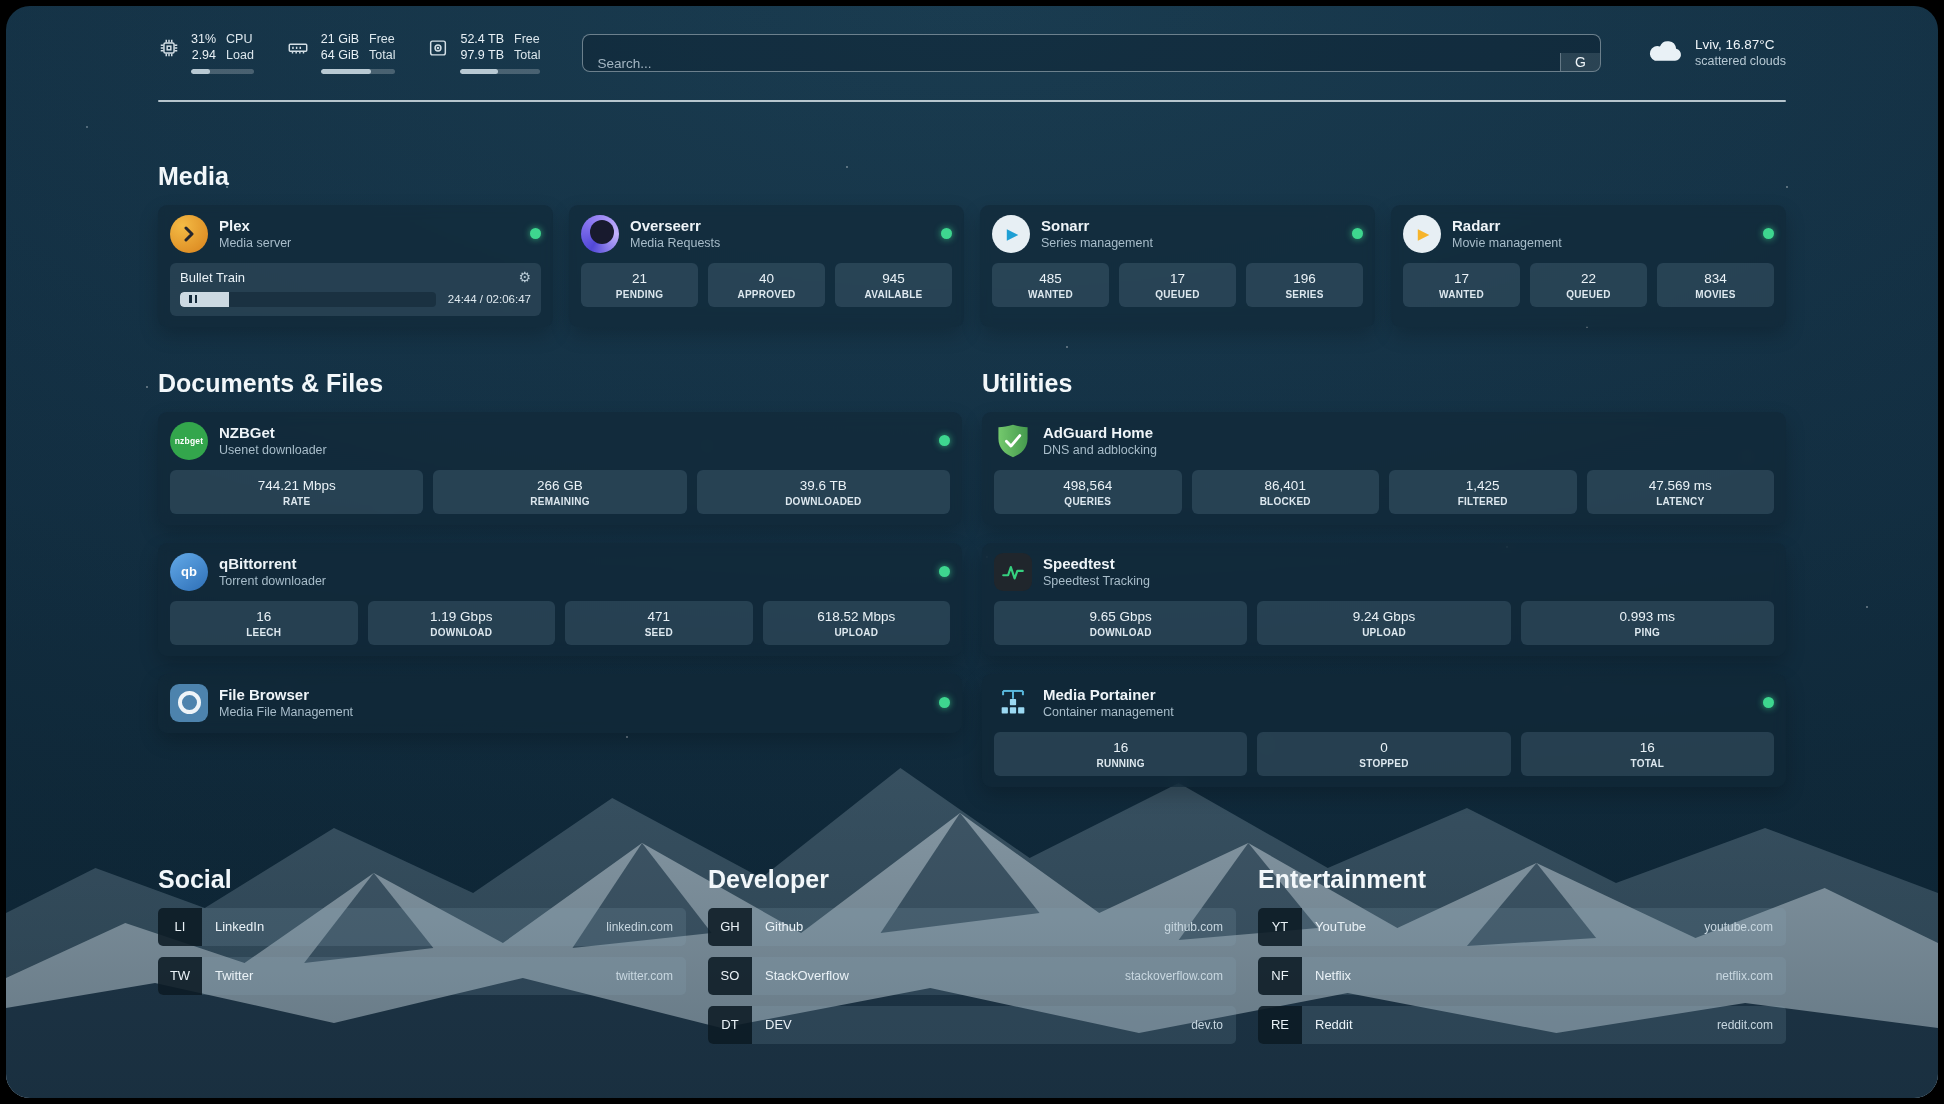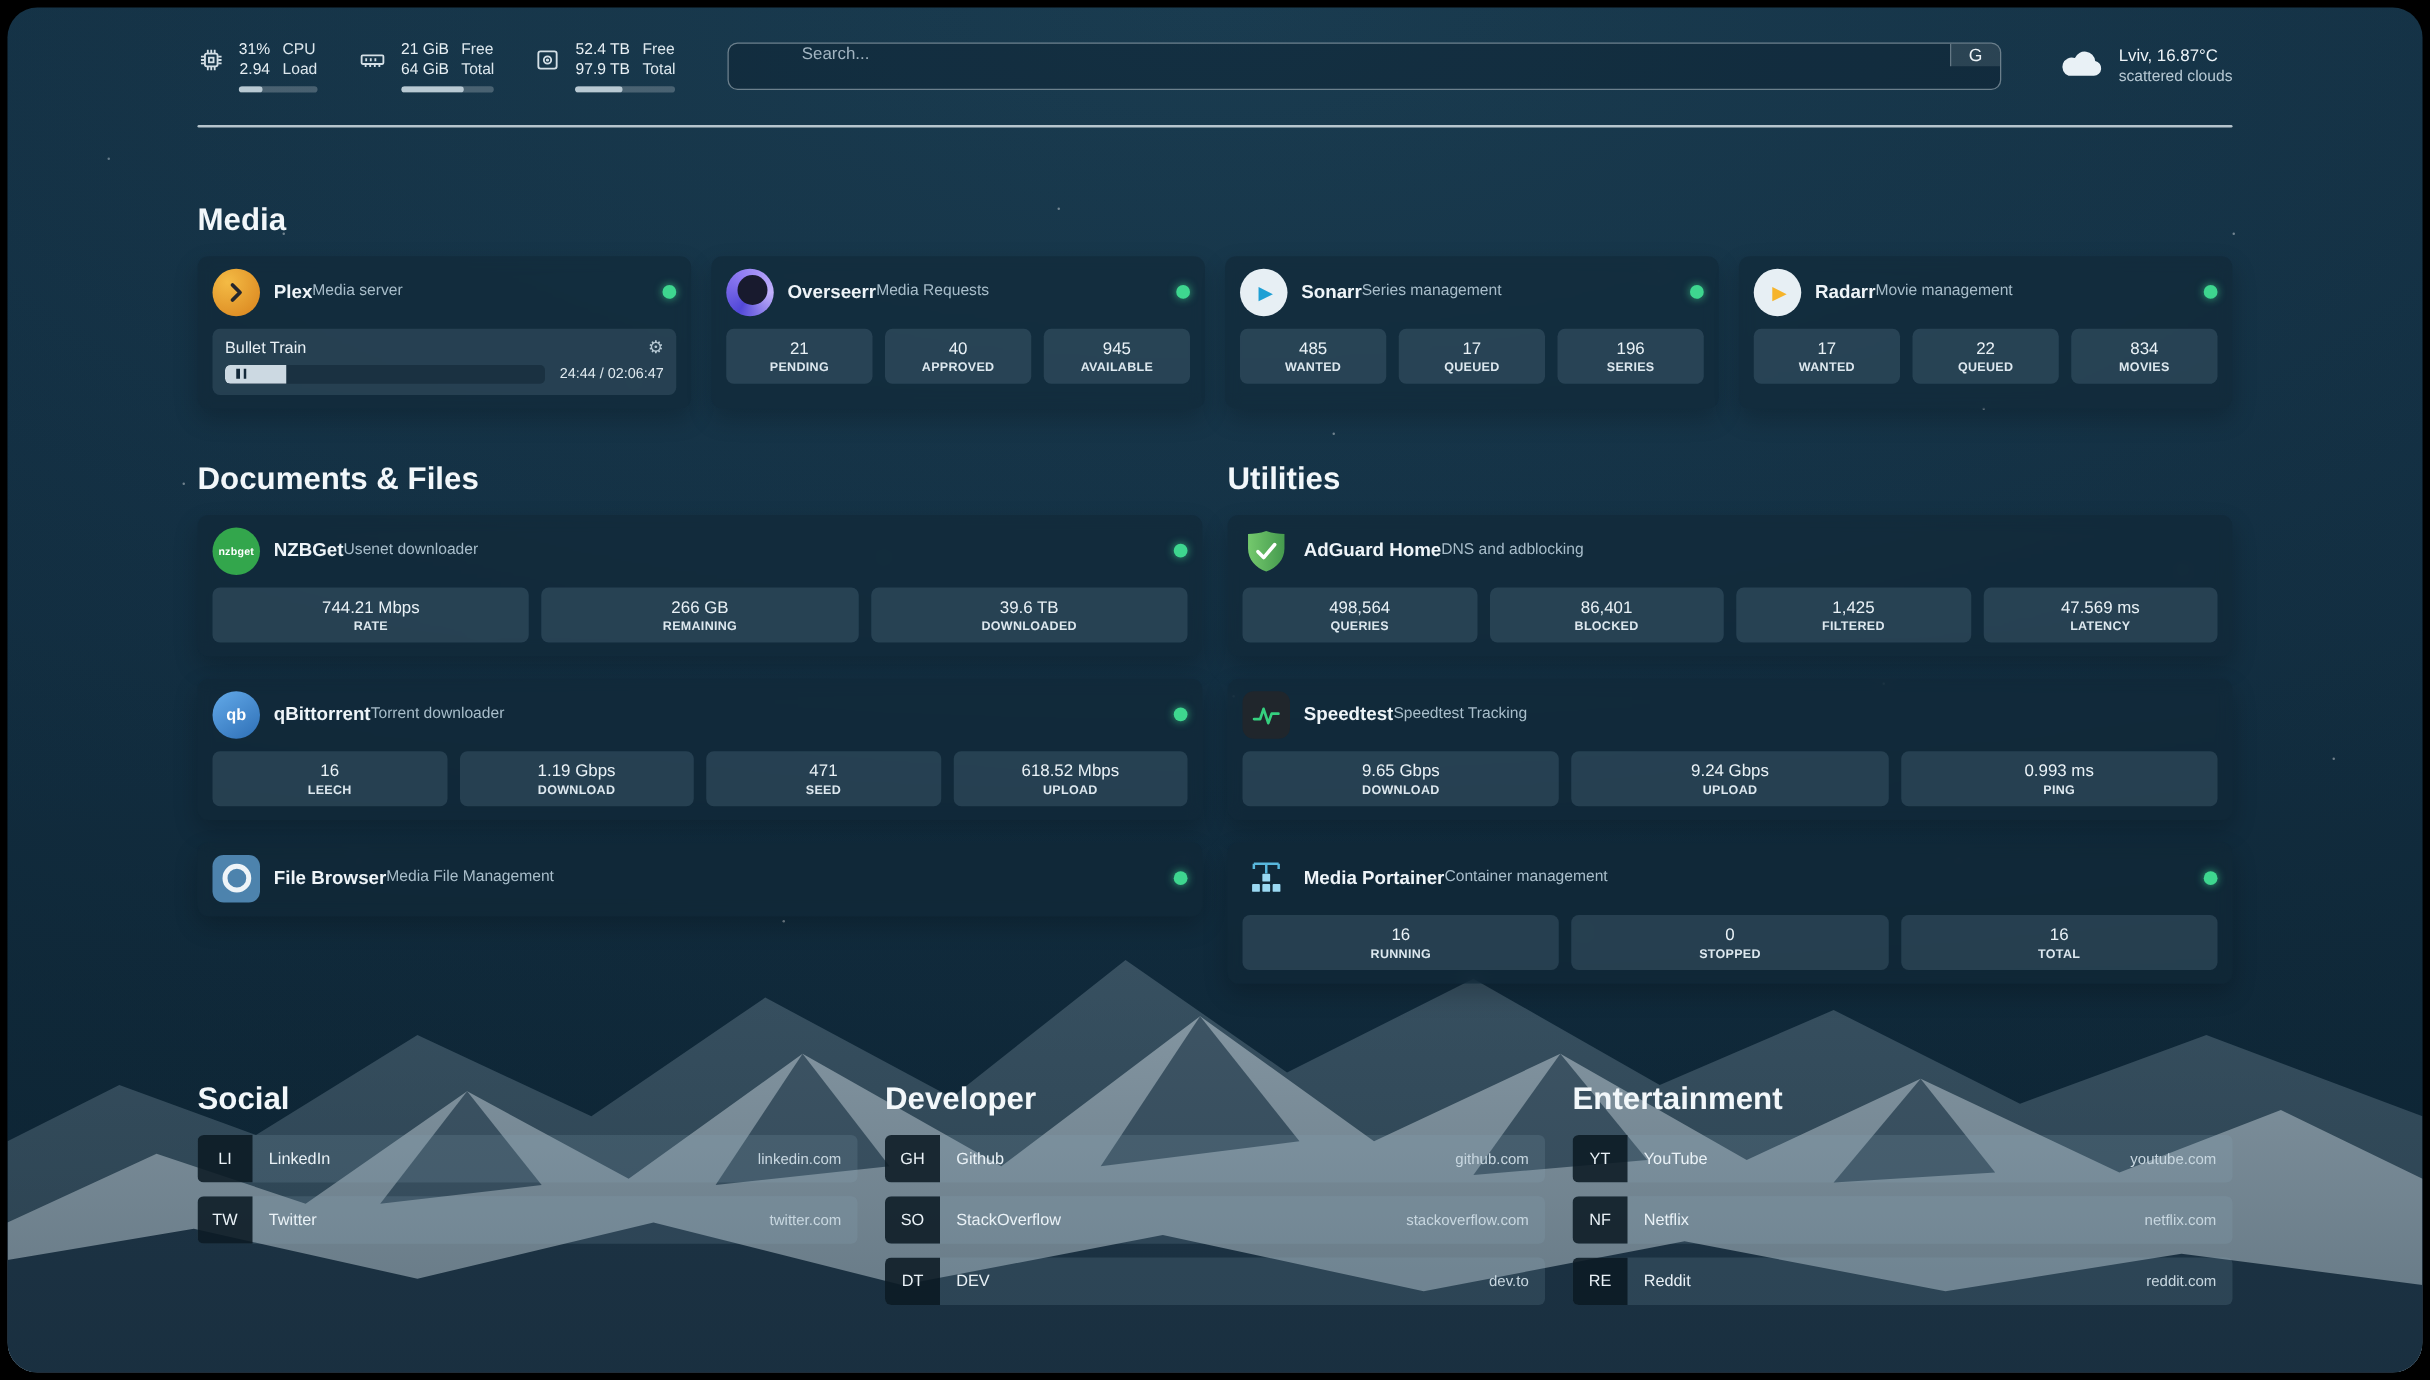--- a/index.html
+++ b/index.html
@@ -26,22 +26,22 @@
   .topbar{display:flex;align-items:center;}
   .sys-widgets{display:flex;gap:32px;align-items:center;flex:0 0 auto;}
   .sys-widget{display:flex;gap:11px;align-items:flex-start;}
   .sys-icon{margin-top:5px;opacity:.95;flex:0 0 auto;}
   .sys-rows{display:grid;grid-template-columns:auto auto;column-gap:10px;row-gap:1px;font-size:12.5px;line-height:1.22;}
   .sys-value{color:#e8f0f5;text-align:right;}
   .sys-label{color:#dbe6ec;}
   .sys-bar{margin-top:5px;height:5px;border-radius:3px;background:rgba(255,255,255,0.22);overflow:hidden;}
   .sys-bar-fill{height:100%;background:#b8c9d3;border-radius:3px;width:0;}
 
-  .search{flex:1;margin:0 46px 0 42px;display:flex;align-items:flex-start;height:36px;
-    border:1px solid rgba(233,243,248,0.42);border-radius:8px;background:rgba(9,27,39,0.35);overflow:hidden;padding-left:44px;}
+  .search{flex:1;margin:0 46px 0 42px;display:flex;align-items:flex-end;height:36px;
+    border:1px solid rgba(233,243,248,0.42);border-radius:8px;background:rgba(9,27,39,0.35);overflow:hidden;}
   .search input{flex:1;background:transparent;border:0;outline:none;color:#e8f0f5;padding:0 14px;font-size:13.5px;font-family:inherit;}
   .search input::placeholder{color:rgba(188,205,216,0.85);}
   .search-btn{width:40px;border:0;border-left:1px solid rgba(233,243,248,0.30);background:rgba(233,243,248,0.12);
     color:#eef4f8;font-size:14px;display:flex;align-items:center;justify-content:center;cursor:pointer;font-family:inherit;}
 
   .weather{display:flex;align-items:center;gap:12px;flex:0 0 auto;}
   .weather-texts{display:flex;flex-direction:column;line-height:1.3;}
   .weather-loc{font-size:13.5px;color:#eef4f8;}
   .weather-cond{font-size:12.5px;color:#b6c8d3;}
 
@@ -50,21 +50,21 @@
   
   .group-title{font-size:25px;font-weight:700;color:#f2f7fa;margin:4px 0 14px 0;}
   .group-media{margin-top:60px;}
   .cards-row{display:grid;grid-template-columns:repeat(4,1fr);gap:16px;}
   .two-col{display:grid;grid-template-columns:1fr 1fr;gap:20px;margin-top:38px;align-items:start;}
   .col .card{margin-bottom:18px;}
 
   .card{background:rgba(16,38,52,0.55);border-radius:9px;padding:10px 12px 11px;
     box-shadow:0 8px 20px rgba(0,0,0,0.20);backdrop-filter:blur(6px);}
   .card-head{display:flex;align-items:center;gap:11px;}
-  .card-titles{display:flex;flex-direction:row;line-height:1.3;}
+  .card-titles{display:flex;flex-direction:column;line-height:1.3;}
   .card-name{font-size:15px;font-weight:700;color:#eef4f8;}
   .card-sub{font-size:12.5px;color:#a8bdca;}
   .status-dot{width:11px;height:11px;border-radius:50%;background:var(--online);
     margin-left:auto;align-self:center;box-shadow:0 0 7px rgba(62,214,143,0.75);flex:0 0 auto;}
 
   .stats{display:flex;gap:10px;margin-top:10px;}
   .stat{flex:1;background:rgba(141,173,193,0.18);border-radius:6px;text-align:center;padding:8px 4px 7px;}
   .stat-value{font-size:13.5px;color:#eaf2f7;}
   .stat-label{font-size:10px;font-weight:700;color:#dde8ef;margin-top:3px;letter-spacing:.25px;}
 

